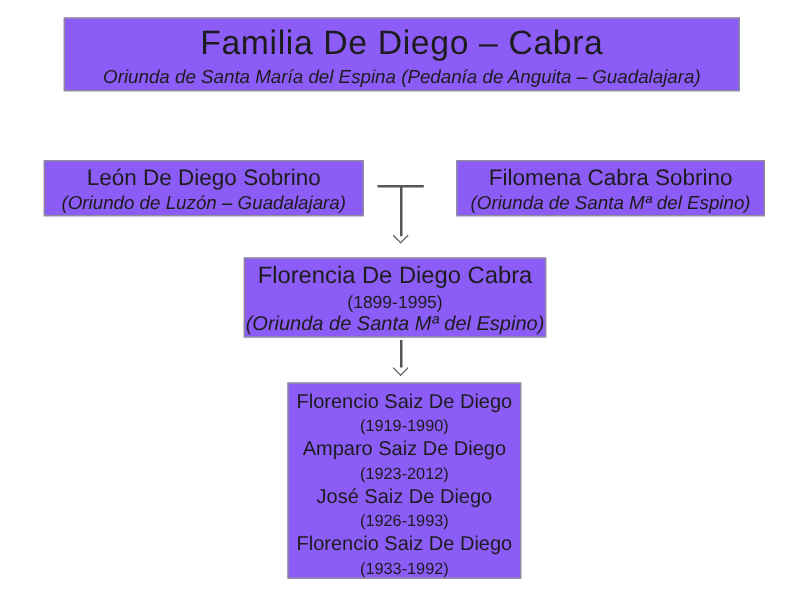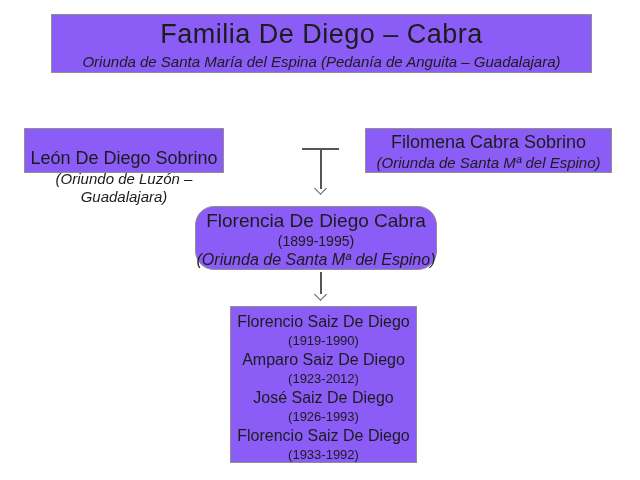--- a/index.html
+++ b/index.html
@@ -21,26 +21,26 @@
     border: 1px solid #8f8f8f;
     background: #8b5cf6;
     text-align: center;
     box-sizing: border-box;
   }
   
   .title-box { left: 51px; top: 14px; width: 541px; height: 59px; padding-top: 3px; }
   .title-box .title { font-size: 27px; line-height: 33px; letter-spacing: 0.5px; }
   .title-box .subtitle { font-size: 15px; font-style: italic; line-height: 21px; }
   
-  .parent-left  { left: 24px;  top: 128px; width: 200px; height: 45px; padding-top: 17px; }
+  .parent-left  { left: 35px;  top: 128px; width: 256px; height: 45px; padding-top: 1px; }
   .parent-right { left: 365px; top: 128px; width: 247px; height: 45px; padding-top: 1px; }
   .person-name   { font-size: 18px; line-height: 24px; }
   .person-origin { font-size: 15px; font-style: italic; line-height: 18px; }
   
-  .child-box { left: 195px; top: 206px; width: 242px; height: 64px; padding-top: 2px; border-radius: 19px; }
+  .child-box { left: 195px; top: 206px; width: 242px; height: 64px; padding-top: 2px; }
   .child-box .person-name { font-size: 19px; line-height: 24px; }
   .child-box .person-years { font-size: 14px; line-height: 17px; }
   .child-box .person-origin { font-size: 16px; line-height: 20px; }
   
   .gc-box { left: 230px; top: 306px; width: 187px; height: 157px; padding-top: 4px; }
   .gc-box .gc-name  { font-size: 16px; line-height: 21px; }
   .gc-box .gc-years { font-size: 13px; line-height: 17px; }
   
   .line { position: absolute; background: #565656; }
   .t-bar-h  { left: 302px; top: 148px; width: 37px;  height: 1.5px; }

